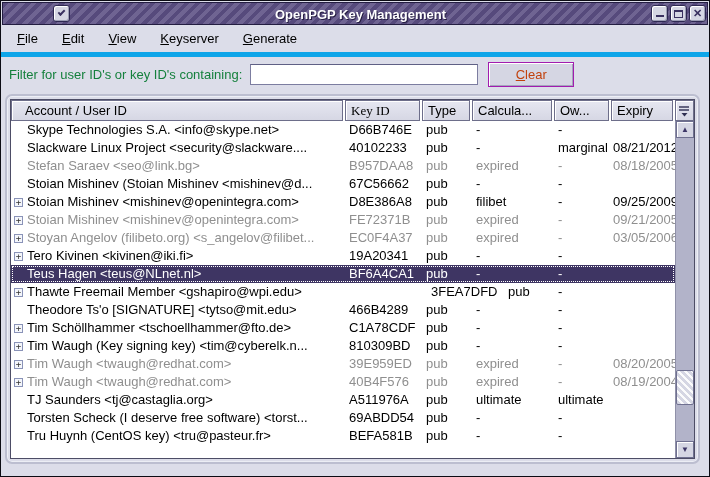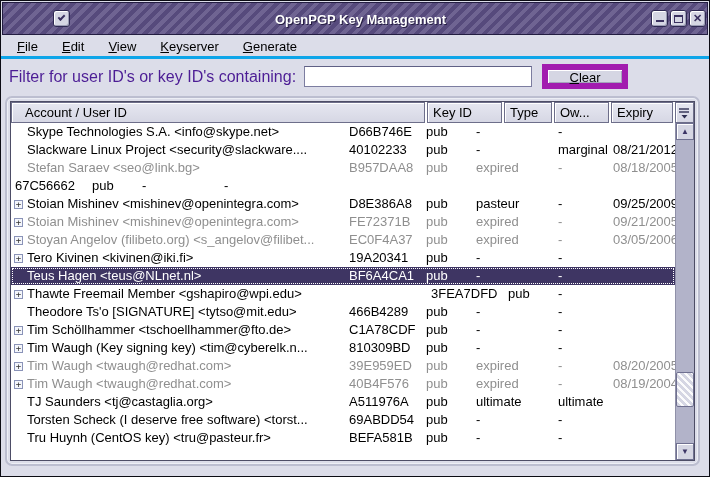--- a/index.html
+++ b/index.html
@@ -19,21 +19,21 @@
   body{font-family:"Liberation Sans",sans-serif;}
   .window{
     width:710px;height:477px;
     border:1px solid #0c0c14;
     background:var(--win-bg);
     display:flex;flex-direction:column;
     overflow:hidden;
   }
   
   .titlebar{
-    height:33px;margin:1px 1px 0 1px;
+    height:23px;margin:1px 1px 0 1px;
     border:1px solid #231d41;
     background:repeating-linear-gradient(135deg,var(--stripe-dark) 0 4px,var(--stripe-light) 4px 8px);
     display:flex;align-items:center;
     flex:0 0 auto;
     padding-left:48px;
   }
   .tbtn{
     width:17px;height:17px;margin:0 1px;
     background:var(--btn-face);
     border:1px solid var(--btn-border);
@@ -44,41 +44,41 @@
   }
   .tbtn.menu{margin-left:2px;}
   .chev{width:7px;height:4px;border-left:2px solid #3a3160;border-bottom:2px solid #3a3160;transform:rotate(-45deg);margin-top:-3px;}
   .mini{width:8px;height:2px;background:#3a3160;margin-top:5px;}
   .maxi{width:9px;height:8px;border:1px solid #3a3160;border-top-width:2px;}
   .closex{color:#3a3160;font-size:11px;font-weight:bold;line-height:11px;}
   .titlearea{flex:1;text-align:center;}
   .title{color:#ffffff;font-weight:bold;font-size:13px;text-shadow:1px 1px 0 #241c40;}
   
   .menubar{
-    height:24px;display:flex;align-items:flex-end;
-    padding-left:8px;border-bottom:3px solid #0ea5e9;
+    height:32px;display:flex;align-items:center;
+    padding-left:8px;border-bottom:5px solid #0ea5e9;
     flex:0 0 auto;font-size:13px;color:#000;
   }
   .menuitem{padding:2px 8px;margin-right:8px;cursor:default;}
   .accel{text-decoration:underline;}
   
   .filterrow{height:35px;display:flex;align-items:center;padding-left:8px;flex:0 0 auto;}
-  .filterlabel{font-size:16px;color:#4c1d95;}
+  .filterlabel{font-size:13px;color:#15803d;}
   .filterinput{
     width:228px;height:21px;margin-left:8px;
     border:1px solid #7c7da0;border-top-color:#5f6085;
     background:#ffffff;font-family:"Liberation Sans",sans-serif;font-size:13px;
     padding:0 3px;outline:none;
   }
   .clearbtn{
     width:86px;height:25px;margin-left:10px;
     background:var(--btn-face);
-    border:6px solid #a21caf;
+    border:1px solid #a21caf;
     box-shadow:inset 1px 1px 0 #ffffff, inset -1px -1px 0 #a4a5bc;
-    font-family:"Liberation Sans",sans-serif;font-size:13px;color:#000000;
+    font-family:"Liberation Sans",sans-serif;font-size:13px;color:#c2410c;
   }
   
   .groupframe{
     margin:2px 9px 0 4px;height:370px;flex:0 0 auto;
     border:2px solid var(--frame);border-radius:7px;
     padding:3px;
     box-shadow:inset 0 0 0 1px #eceef5;
   }
   .tablewrap{
     height:100%;border:1px solid #4d4d66;background:#ffffff;
@@ -89,21 +89,21 @@
   .hcell{
     background:linear-gradient(#e6e7f1,var(--header-bg));
     border:1px solid #6d6e8a;
     box-shadow:inset 1px 1px 0 #ffffff;
     font-size:13px;color:#000;
     display:flex;align-items:center;
     padding-left:5px;white-space:nowrap;overflow:hidden;
     margin-right:2px;flex:0 0 auto;cursor:default;
   }
   .h-user{flex:1 1 auto;padding-left:13px;}
-  .h-key{width:75px;}
+  .h-key{width:75px;font-family:Liberation Serif, serif;}
   .h-type{width:48px;}
   .h-calc{width:80px;}
   .h-own{width:55px;}
   .h-exp{width:62px;}
   .h-corner{width:19px;margin-right:0;padding:0;justify-content:center;}
   
   .bodyarea{flex:1 1 auto;display:flex;overflow:hidden;}
   .rows{flex:1 1 auto;background:#ffffff;overflow:hidden;}
   .row{display:flex;height:18px;line-height:18px;font-size:13px;color:#000;white-space:nowrap;cursor:default;}
   .cell{overflow:hidden;flex:0 0 auto;}
@@ -175,20 +175,21 @@
     <button class="clearbtn" disabled=""><span class="accel">C</span><span>lear</span></button>
   </div>
 
   <div class="groupframe">
     <div class="tablewrap">
 
       <div class="headerrow">
         <div class="hcell h-user">Account / User ID</div>
         <div class="hcell h-key">Key ID</div>
         <div class="hcell h-type">Type</div>
+        <div class="hcell h-calc">Calcula...</div>
         <div class="hcell h-own">Ow...</div>
         <div class="hcell h-exp">Expiry</div>
         <div class="hcell h-corner">
           <svg width="13" height="12" viewBox="0 0 13 12">
             <line x1="1" y1="2" x2="11" y2="2" stroke="#2f2f52" stroke-width="1.4"></line>
             <line x1="1" y1="5" x2="11" y2="5" stroke="#2f2f52" stroke-width="1.4"></line>
             <polygon points="3.5,8 9.5,8 6.5,11.5" fill="#2f2f52"></polygon>
           </svg>
         </div>
       </div>
@@ -222,34 +223,38 @@
       <span class="expander hidden">+</span>
       <span class="uid">Stefan Saraev &lt;seo@link.bg&gt;</span>
     </span>
     <span class="cell c-key ckey">B957DAA8</span>
     <span class="cell c-type ctype">pub</span>
     <span class="cell c-calc ccalc">expired</span>
     <span class="cell c-own cown">-</span>
     <span class="cell c-exp cexp">08/18/2005</span>
   </div>
             <div class="row state-normal">
+    <span class="cell c-user">
+      <span class="expander hidden">+</span>
+      <span class="uid">Stoian Mishinev (Stoian Mishinev &lt;mishinev@d...</span>
+    </span>
     <span class="cell c-key ckey">67C56662</span>
     <span class="cell c-type ctype">pub</span>
     <span class="cell c-calc ccalc">-</span>
     <span class="cell c-own cown">-</span>
     <span class="cell c-exp cexp"></span>
   </div>
             <div class="row state-normal">
     <span class="cell c-user">
       <span class="expander">+</span>
       <span class="uid">Stoian Mishinev &lt;mishinev@openintegra.com&gt;</span>
     </span>
     <span class="cell c-key ckey">D8E386A8</span>
     <span class="cell c-type ctype">pub</span>
-    <span class="cell c-calc ccalc">pasteur</span>
+    <span class="cell c-calc ccalc">filibet</span>
     <span class="cell c-own cown">-</span>
     <span class="cell c-exp cexp">09/25/2009</span>
   </div>
             <div class="row state-expired">
     <span class="cell c-user">
       <span class="expander">+</span>
       <span class="uid">Stoian Mishinev &lt;mishinev@openintegra.com&gt;</span>
     </span>
     <span class="cell c-key ckey">FE72371B</span>
     <span class="cell c-type ctype">pub</span>

